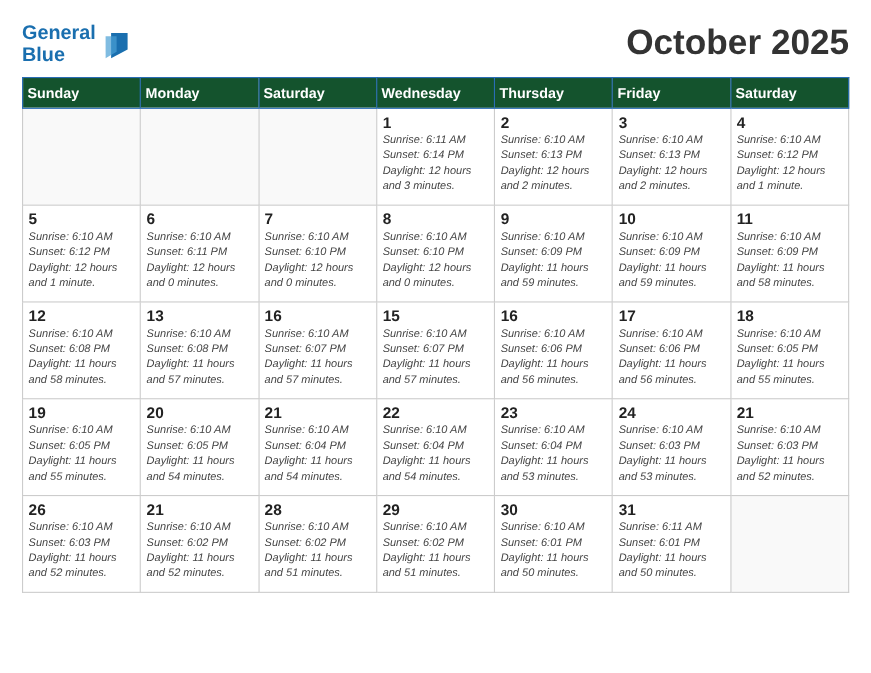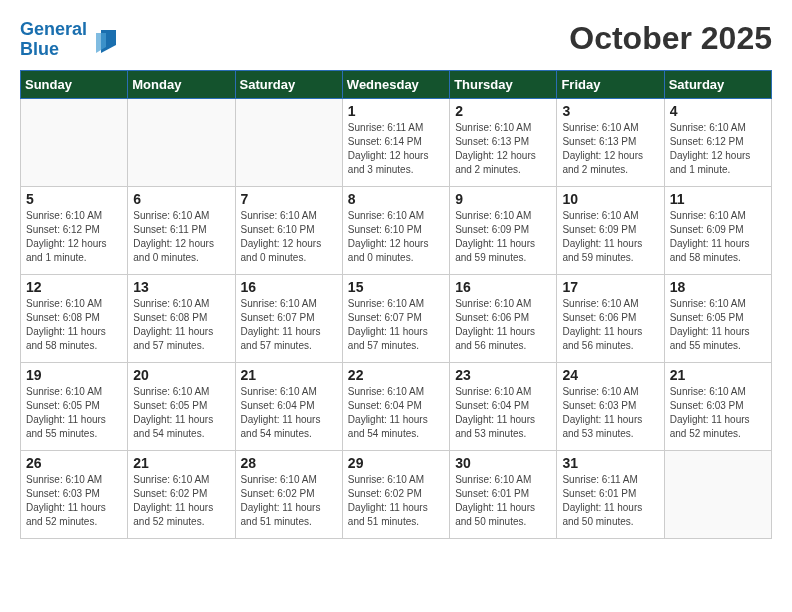--- a/index.html
+++ b/index.html
@@ -75,20 +75,21 @@
     .day-num {
       font-size: 14px;
       font-weight: bold;
       margin-bottom: 2px;
       color: #222;
     }
     .day-info {
       font-size: 10px;
       color: #444;
       line-height: 1.4;
+      font-style: italic;
     }
   </style>
 </head>
 <body>
 
 <div class="header">
   <div class="logo">
     <div>
       <div class="logo-text">
         <span>General</span><br><span style="color:#1a6faf;">Blue</span>

